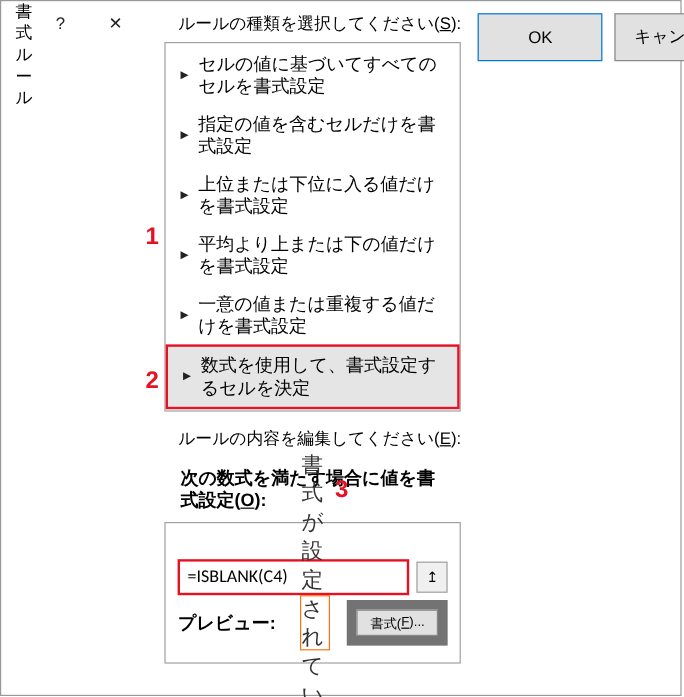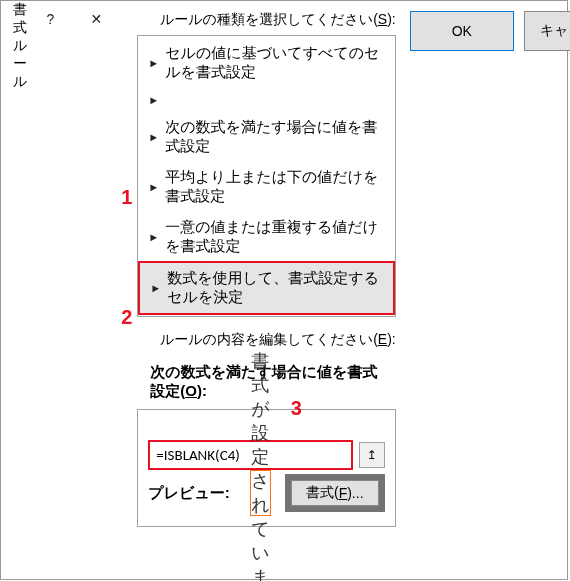--- a/index.html
+++ b/index.html
@@ -29,21 +29,21 @@
 .bold-label { font-weight: bold; font-size: 15px; margin: 8px 13px; }
 
 .formula-box { border: 1px solid #a0a0a0; padding: 10px; }
 .formula-row { display: flex; align-items: center; gap: 6px; margin-top: 20px; }
 .formula-input { flex: 1; height: 30px; border: 2px solid #e81123; padding: 2px 6px; font-size: 15px; font-family: Calibri, sans-serif; outline: none; }
 .ref-btn { width: 26px; height: 26px; border: 1px solid #a0a0a0; background: #f0f0f0; display: flex; align-items: center; justify-content: center; font-size: 12px; }
 
 .preview-row { display: flex; align-items: center; gap: 14px; }
 .preview-label { font-weight: bold; font-size: 15px; width: 88px; }
 .preview-box { flex: 1; border: 1px solid #f97316; height: 46px; display: flex; align-items: center; justify-content: center; font-size: 18px; color: #333; }
-.format-btn { width: 100px; height: 38px; border: 6px solid #737373; background: #e1e1e1; font-size: 14px; display: flex; align-items: center; justify-content: center; cursor: default; }
+.format-btn { width: 84px; height: 38px; border: 8px solid #737373; background: #e1e1e1; font-size: 11px; display: flex; align-items: center; justify-content: center; cursor: default; }
 .format-btn-inner { border: 1px solid #888; width: 100%; height: 100%; display: flex; align-items: center; justify-content: center; }
 
 .button-row { display: flex; justify-content: flex-end; gap: 10px; padding: 10px 14px 14px 0; }
 .dlg-btn { width: 104px; height: 40px; border: 1px solid #888; background: #e1e1e1; font-size: 14px; display: flex; align-items: center; justify-content: center; cursor: default; }
 .dlg-btn.primary { border: 1.5px solid #0078d4; }
 </style>
 </head>
 <body>
 
 <div class="dialog">
@@ -68,24 +68,25 @@
       <span>ルールの種類を選択してください(</span><span class="underline-s">S</span><span>):</span>
     </div>
 
     <div class="rule-list">
       <div class="rule-item">
           <span class="tri">►</span>
           <span>セルの値に基づいてすべてのセルを書式設定</span>
         </div>
       <div class="rule-item">
           <span class="tri">►</span>
+          <span>指定の値を含むセルだけを書式設定</span>
         </div>
       <div class="rule-item">
           <span class="tri">►</span>
-          <span>次の数式を満たす場合に値を書式設定</span>
+          <span>上位または下位に入る値だけを書式設定</span>
         </div>
       <div class="rule-item">
           <span class="tri">►</span>
           <span>平均より上または下の値だけを書式設定</span>
         </div>
       <div class="rule-item">
           <span class="tri">►</span>
           <span>一意の値または重複する値だけを書式設定</span>
         </div>
       <div class="rule-item selected">

